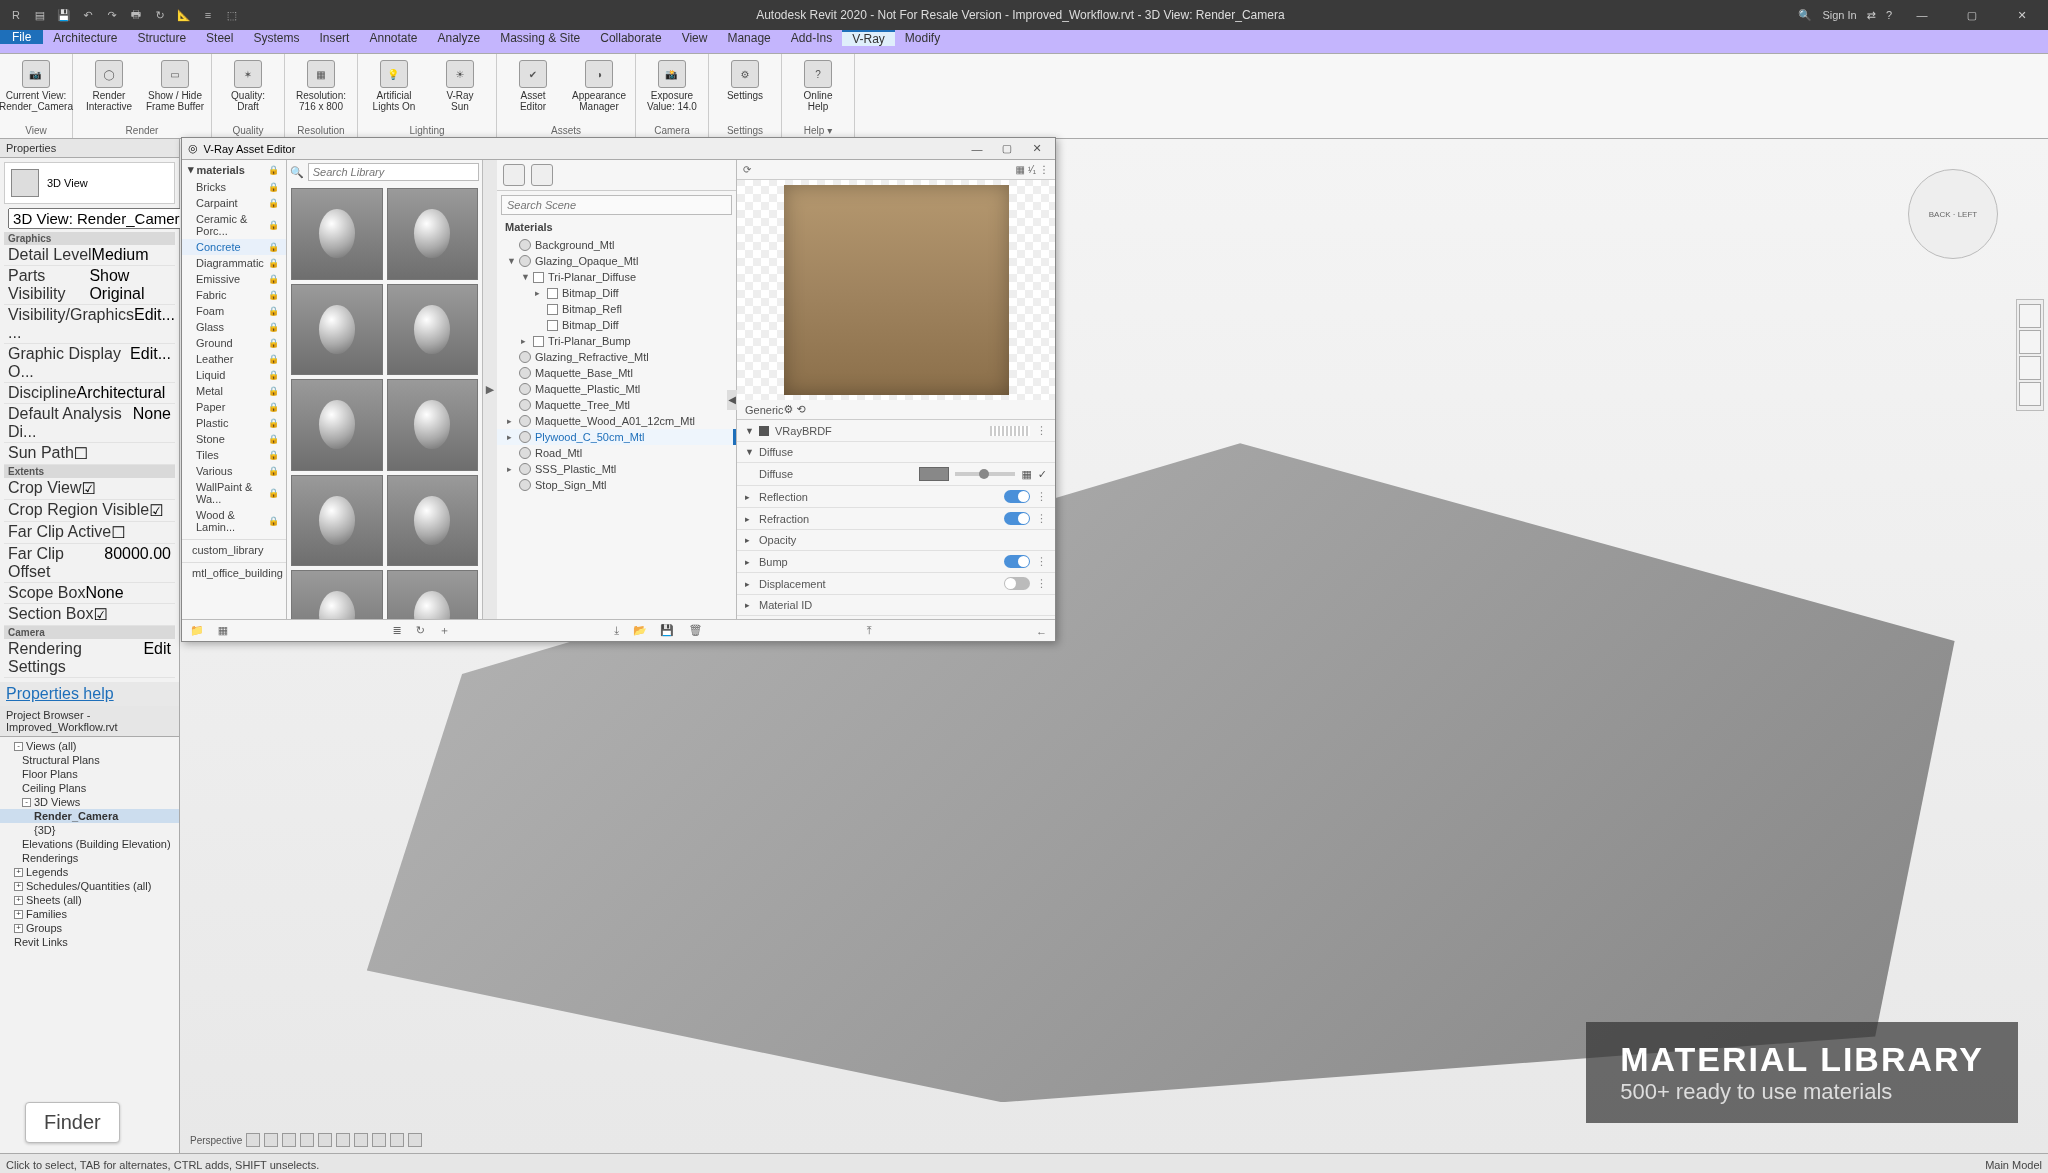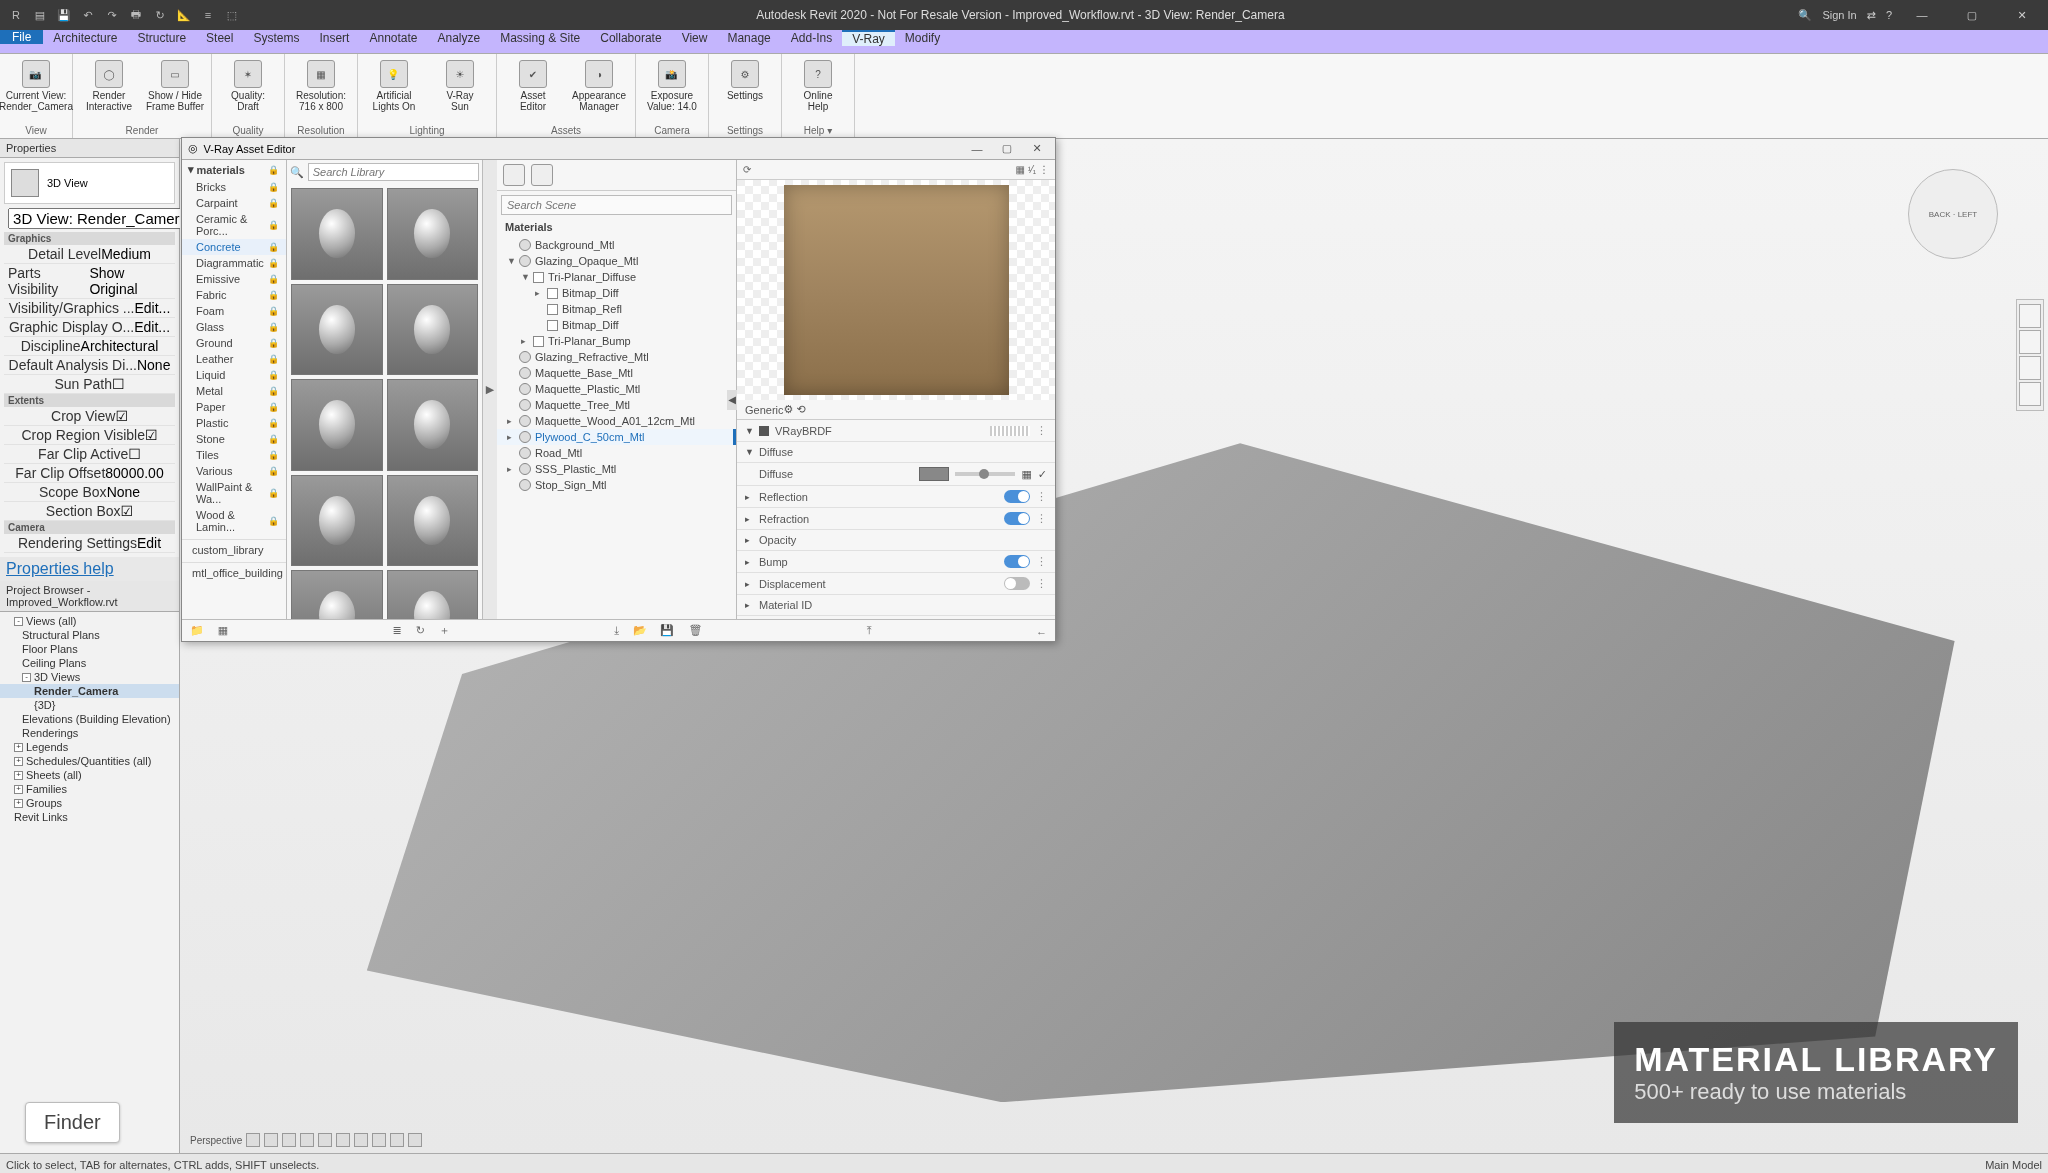--- a/index.html
+++ b/index.html
@@ -31,41 +31,41 @@
 .main { position: relative; height: calc(1173px - 30px - 22px - 85px - 22px); display: flex; }
 .statusbar { height: 22px; background: #e6e6e6; border-top: 1px solid #aaa; display: flex; align-items: center; font-size: 11px; color: #444; padding: 0 6px; gap: 10px; }
 .statusbar .filler { flex: 1; }
 
 
 .leftdock { width: 180px; background: #f2f2f2; border-right: 1px solid #aaa; display: flex; flex-direction: column; }
 .panel-title { background: #e6e6e6; border-bottom: 1px solid #aaa; padding: 3px 6px; font-size: 11px; color: #333; }
 .props-body { padding: 4px; }
 .props-body .bigbtn { display: flex; align-items: center; gap: 8px; padding: 6px; border: 1px solid #ccc; background: #fff; }
 .bigbtn .cube { width: 28px; height: 28px; background: #ddd; border: 1px solid #888; }
-.prop-row { display: flex; justify-content: center; padding: 1px 4px; font-size: 14px; border-bottom: 1px solid #e2e2e2; }
+.prop-row { display: flex; justify-content: flex-start; padding: 1px 4px; font-size: 16px; border-bottom: 1px solid #e2e2e2; }
 .prop-row span:first-child { color: #333; }
 .section-hdr { background: #d9d9d9; font-size: 10px; padding: 1px 4px; font-weight: bold; color: #555; }
 .type-sel { display: flex; align-items: center; gap: 4px; padding: 2px 4px; }
 .type-sel select { flex: 1; font-size: 15px; text-align: center; }
 .type-sel .editbtn { font-size: 10px; padding: 0 4px; border: 1px solid #999; background: #eee; }
 .props-link { color: #1e6fba; text-decoration: underline; font-size: 16px; padding: 3px 6px; background:#e8e8e8; }
 
 .browser-body { flex: 1; overflow: auto; font-size: 11px; }
 .browser-body .tree { padding: 2px 0; }
 .tree-item { padding: 1px 4px 1px 14px; color: #333; display:flex;align-items:center;gap:3px; }
 .tree-item.l1 { padding-left: 22px; }
 .tree-item.l2 { padding-left: 34px; }
 .tree-item .exp { width: 9px; height: 9px; border: 1px solid #888; display: inline-flex; align-items: center; justify-content: center; font-size: 8px; line-height: 8px; background: #fff; }
 .tree-item.selected { background: #cde; font-weight: bold; }
 
 
 .canvas-area { flex: 1; position: relative; background: #fff; }
 .viewport { position: absolute; inset: 0; background: linear-gradient(#f4f4f4, #e8e8e8); }
 .vp-img { position:absolute; left:10%; top:30%; right:5%; bottom:5%; background: linear-gradient(135deg, #b0b0b0, #7a7a7a); clip-path: polygon(6% 35%, 55% 0%, 100% 30%, 95% 90%, 40% 100%, 0% 80%); opacity:.9; }
-.overlay-banner { position: absolute; right: 30px; bottom: 30px; background: rgba(50,50,50,.7); color: #fff; padding: 18px 20px; }
+.overlay-banner { position: absolute; right: 30px; bottom: 30px; background: rgba(50,50,50,.7); color: #fff; padding: 18px 34px; }
 .overlay-banner h1 { font-size: 34px; letter-spacing: 2px; font-weight: 700; }
 .overlay-banner p { font-size: 22px; color: #ddd; }
 .navcube { position: absolute; right: 50px; top: 30px; width: 90px; height: 90px; border:1px solid #bbb; background:#eee; border-radius:50%; display:flex;align-items:center;justify-content:center;font-size:8px;color:#666; }
 .vp-footer { position:absolute; left:10px; bottom:6px; display:flex; gap:4px; align-items:center; font-size:10px; color:#555;}
 .vp-footer .ico { width:14px;height:14px;border:1px solid #999;background:#ddd;}
 
 
 .finder { position: absolute; left: 25px; bottom: 30px; background: #fff; border: 1px solid #bbb; border-radius: 4px; padding: 8px 18px; font-size: 20px; color: #444; box-shadow: 0 1px 3px rgba(0,0,0,.2); }
 
 

